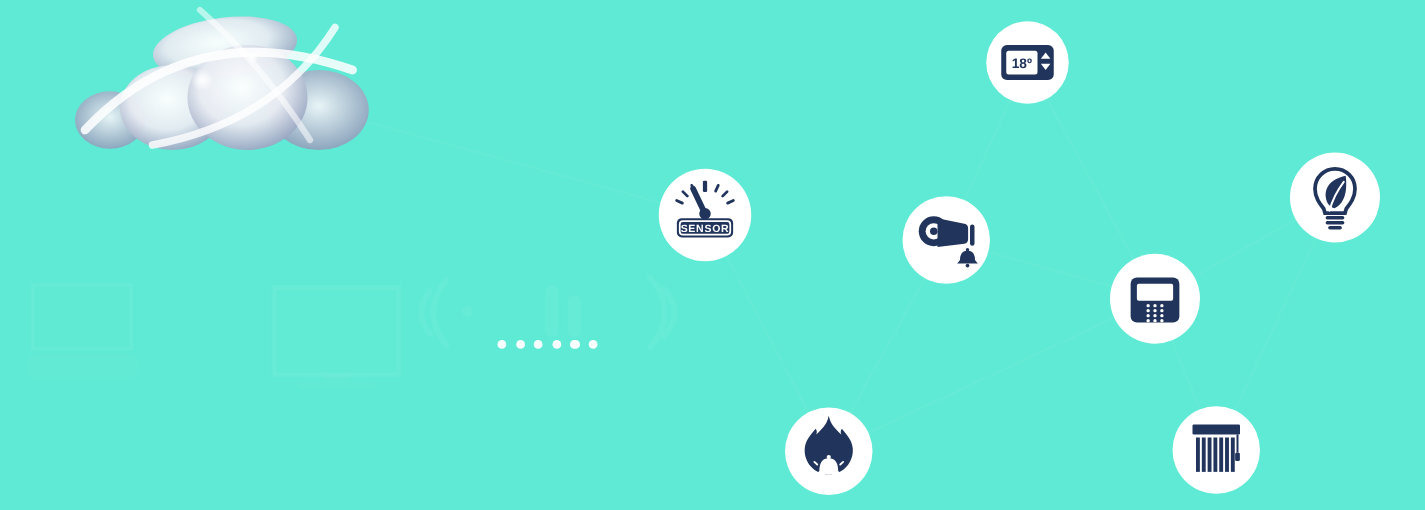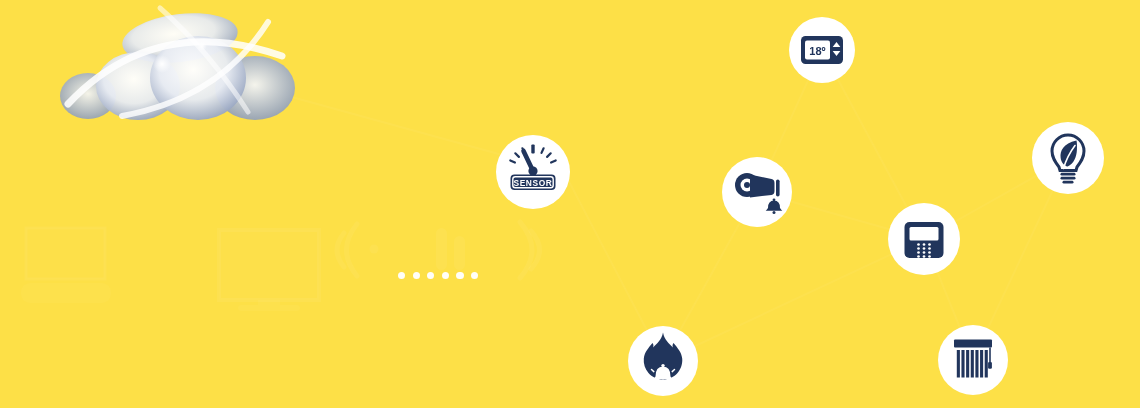--- a/index.html
+++ b/index.html
@@ -1,16 +1,16 @@
 <!DOCTYPE html>
 <html><head>
 <meta charset="utf-8">
 <style>
   html,body{margin:0;padding:0;background:#22375E;}
-  .stage{position:relative;width:1140px;height:408px;background:#fde047;overflow:hidden;
+  .stage{position:relative;width:1140px;height:408px;background:#5eead4;overflow:hidden;
          font-family:"Liberation Sans", sans-serif;}
   .badge{position:absolute;background:#FFFFFF;border-radius:50%;}
   .badge svg{display:block;width:100%;height:100%;}
   .ghost-layer{position:absolute;left:0;top:0;width:1140px;height:408px;}
   .dots{position:absolute;left:398px;top:272px;display:flex;gap:7.3px;}
   .dots .dot{width:7.3px;height:7.3px;border-radius:50%;background:#FFFFFF;opacity:.96;}
   .cloud{position:absolute;left:60px;top:0;width:255px;height:120px;}
   text{font-family:"Liberation Sans", sans-serif;}
 </style>
 </head>
@@ -95,21 +95,21 @@
   <div class="badge" style="left:789px;top:17px;width:66px;height:66px;">
     <svg viewBox="0 0 66 66">
       <rect x="12" y="19" width="42" height="28" rx="4.5" fill="#21355C"></rect>
       <rect x="16" y="23.5" width="25" height="19" rx="2" fill="#FFFFFF"></rect>
       <text x="28.5" y="37.5" text-anchor="middle" font-size="11" font-weight="bold" fill="#21355C">18º</text>
       <polygon points="47.5,25 51.3,30 43.7,30" fill="#FFFFFF"></polygon>
       <polygon points="43.7,34 51.3,34 47.5,39" fill="#FFFFFF"></polygon>
     </svg>
   </div>
 
-  <div class="badge" style="left:496px;top:135px;width:74px;height:74px;">
+  <div class="badge" style="left:527px;top:135px;width:74px;height:74px;">
     <svg viewBox="0 0 74 74">
       <g stroke="#21355C" stroke-width="2.2" stroke-linecap="round">
         <line x1="18.9" y1="27.5" x2="14.3" y2="25.4"></line>
         <line x1="22.9" y1="21.9" x2="19.3" y2="18.3"></line>
         <line x1="28.5" y1="17.9" x2="26.4" y2="13.3"></line>
         <line x1="45.5" y1="17.9" x2="47.6" y2="13.3"></line>
         <line x1="51.1" y1="21.9" x2="54.7" y2="18.3"></line>
         <line x1="55.1" y1="27.5" x2="59.7" y2="25.4"></line>
       </g>
       <rect x="35.3" y="9.5" width="3.4" height="9" rx="1" fill="#21355C"></rect>

